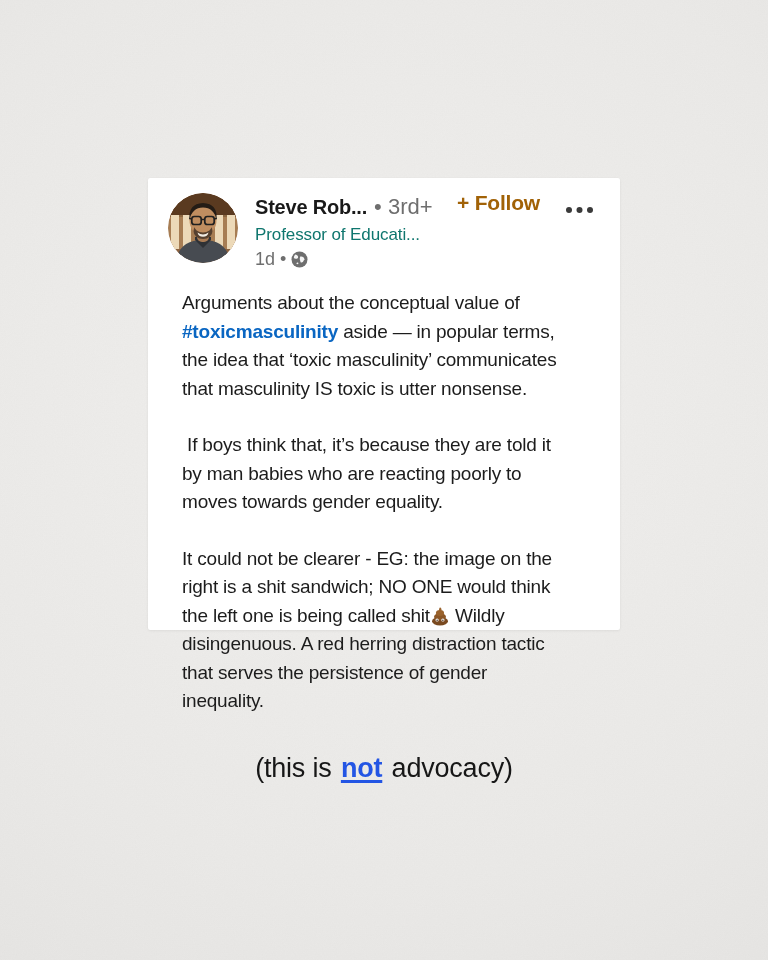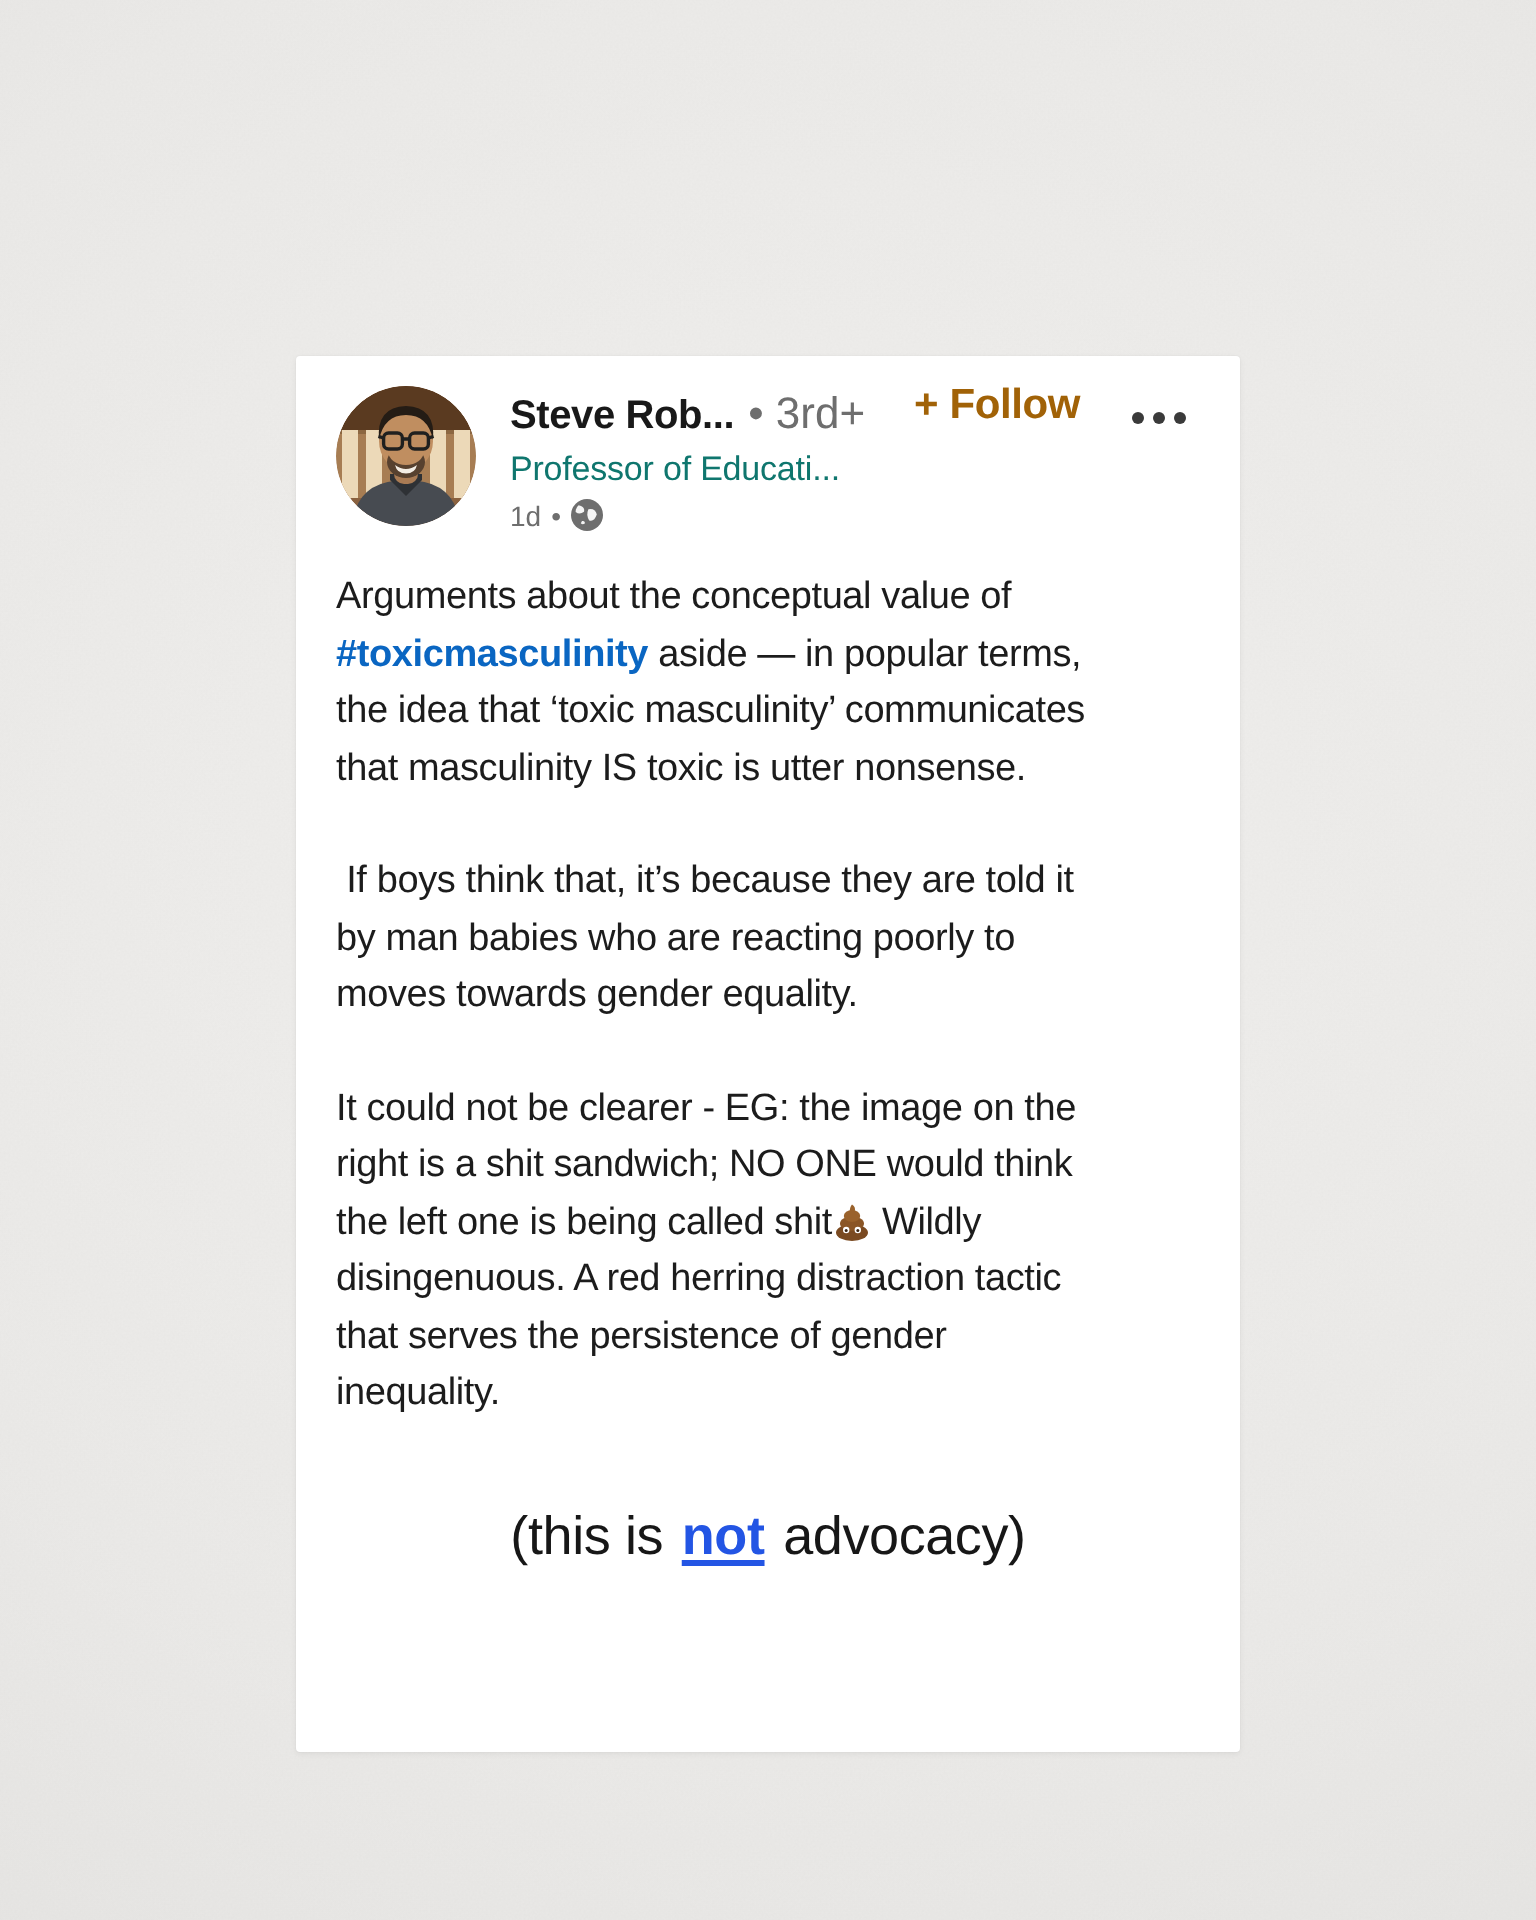--- a/index.html
+++ b/index.html
@@ -4,40 +4,40 @@
 <style>
   html,body{margin:0;padding:0;}
   body{
     width:768px;height:960px;overflow:hidden;position:relative;
     background:radial-gradient(120% 90% at 50% 42%, #f1f0ee 0%, #ebeae8 55%, #e2e1df 100%);
     font-family:"Liberation Sans","DejaVu Sans",sans-serif;
     -webkit-font-smoothing:antialiased;
   }
   .texture{position:absolute;left:0;top:0;z-index:0;pointer-events:none;}
   .card{
-    position:absolute;left:148px;top:178px;width:472px;height:698px;z-index:1;
+    position:absolute;left:148px;top:178px;width:472px;height:452px;z-index:1;
     background:#ffffff;border-radius:2px;
     box-shadow:0 1px 3px rgba(0,0,0,.06), 0 0 1px rgba(0,0,0,.05);
   }
   .header{position:relative;padding:15px 24px 0 20px;display:flex;}
   .avatar{width:70px;height:70px;border-radius:50%;overflow:hidden;flex:none;cursor:pointer;}
   .avatar svg{display:block;}
   .header-text{margin-left:17px;margin-top:1px;min-width:0;}
   .name-row{display:flex;align-items:baseline;white-space:nowrap;}
   .name{font-size:20px;font-weight:bold;color:#191919;letter-spacing:-.2px;cursor:pointer;}
   .degree{font-size:22px;color:#6e6e6e;margin-left:7px;}
   .headline{font-size:17px;color:#0f766e;margin-top:5px;letter-spacing:-.1px;white-space:nowrap;}
-  .meta{font-size:14px;color:#6e6e6e;margin-top:4px;display:flex;align-items:center;gap:5px;}
+  .meta{font-size:18px;color:#6e6e6e;margin-top:4px;display:flex;align-items:center;gap:5px;}
   .globe{display:inline-flex;}
   .follow{
     position:absolute;top:13px;right:80px;color:#a16207;font-weight:bold;
     font-size:21px;letter-spacing:-.2px;cursor:pointer;white-space:nowrap;
   }
   .overflow{position:absolute;top:20px;right:24px;cursor:pointer;padding:2px;}
-  .body{padding:19px 10px 0 20px;}
+  .body{padding:19px 10px 0 34px;}
   .body p{
     margin:0 0 28px 0;font-size:19px;line-height:28.5px;color:#1c1c1c;
     white-space:pre-wrap;letter-spacing:-.2px;
   }
   .hashtag{color:#0a66c2;font-weight:bold;text-decoration:none;cursor:pointer;}
   .poop svg{display:inline-block;vertical-align:-4px;}
   .caption{
     position:absolute;left:0;right:0;top:753px;z-index:1;text-align:center;
     font-size:27px;font-weight:500;color:#171717;letter-spacing:-.2px;
   }

